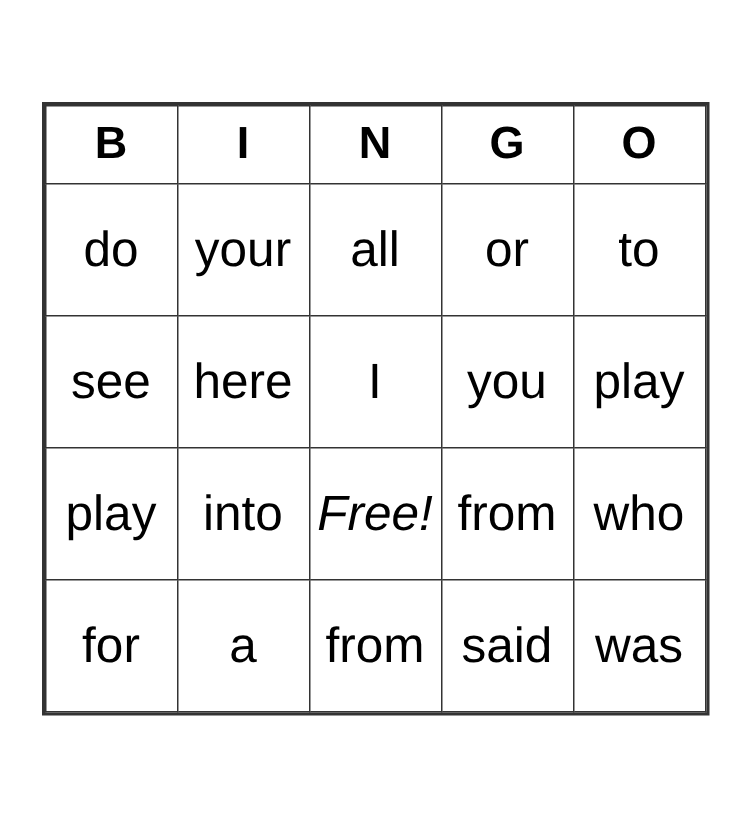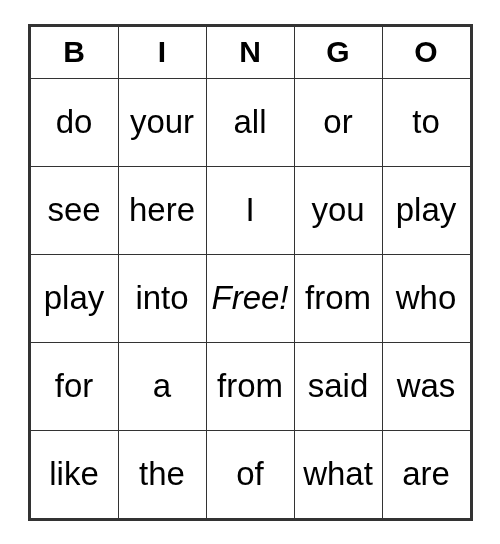--- a/index.html
+++ b/index.html
@@ -85,22 +85,15 @@
           <td>from</td>
           <td>who</td>
         </tr>
         <tr>
           <td>for</td>
           <td>a</td>
           <td>from</td>
           <td>said</td>
           <td>was</td>
         </tr>
-        <tr>
-          <td>like</td>
-          <td>the</td>
-          <td>of</td>
-          <td>what</td>
-          <td>are</td>
-        </tr>
       </tbody>
   </table>
 </div>
 
 </body></html>

